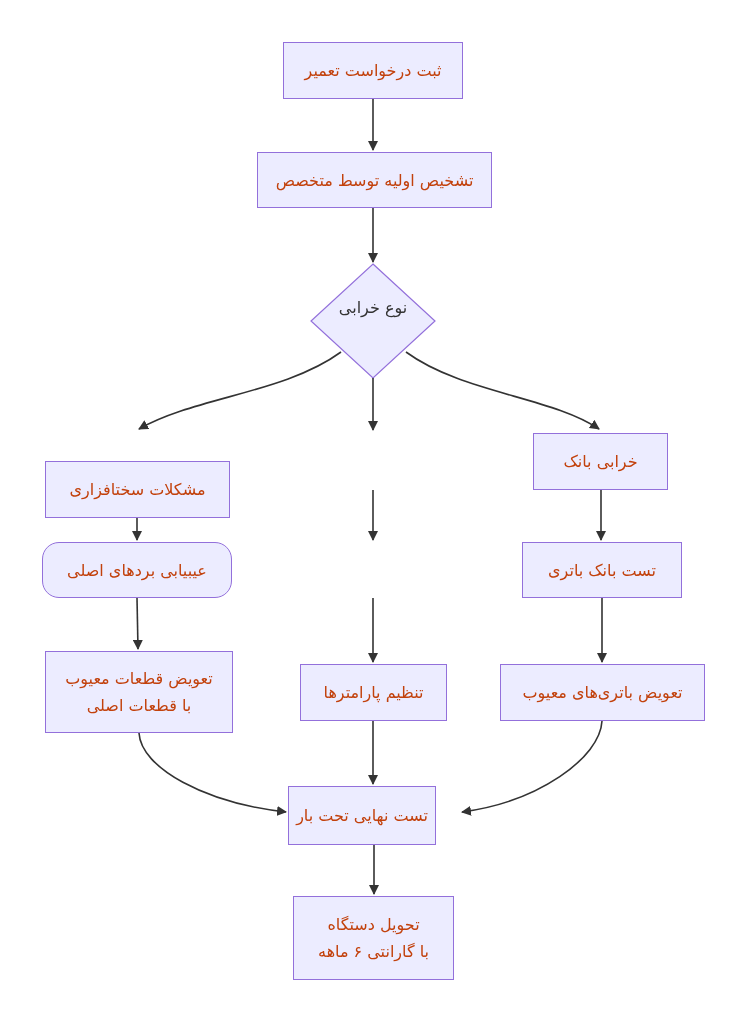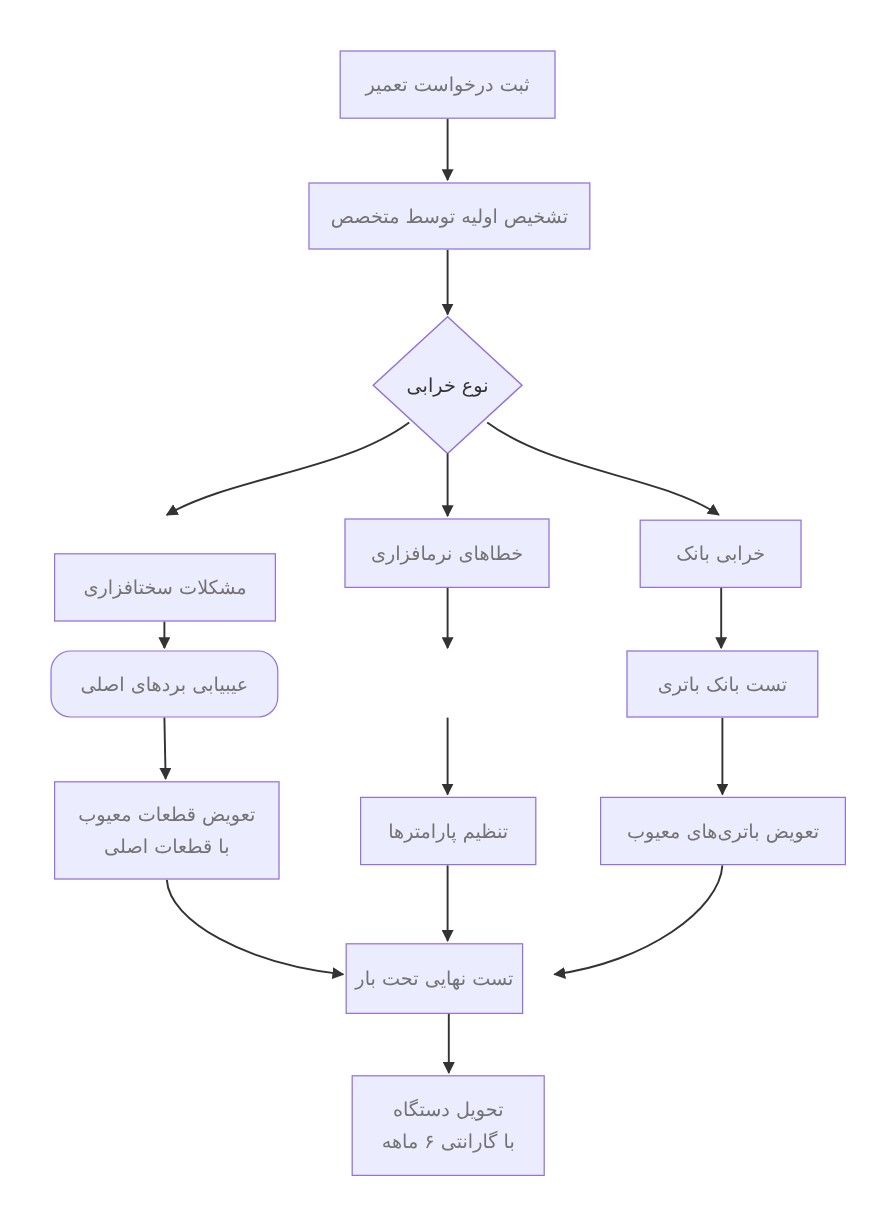--- a/index.html
+++ b/index.html
@@ -20,21 +20,21 @@
     left: 0;
     top: 0;
     width: 747px;
     height: 1024px;
   }
   .node {
     position: absolute;
     box-sizing: border-box;
     background: #ECECFF;
     border: 1px solid #9370DB;
-    color: #737373;
+    color: #c2410c;
     font-size: 16px;
     line-height: 27px;
     display: flex;
     flex-direction: column;
     align-items: center;
     justify-content: center;
     text-align: center;
     direction: rtl;
   }
   .decision-label {
@@ -45,21 +45,21 @@
     display: flex;
     align-items: center;
     justify-content: center;
     text-align: center;
     direction: rtl;
     background: transparent;
   }
   
   .n-start            { left: 283px; top:  42px; width: 180px; height: 57px; }
   .n-diagnosis        { left: 257px; top: 152px; width: 235px; height: 56px; }
-  .n-decision-label   { left: 311px; top: 264px; width: 124px; height: 114px; }
+  .n-decision-label   { left: 311px; top: 250px; width: 124px; height: 114px; }
   .n-hardware         { left:  45px; top: 433px; width: 185px; height: 57px; margin-top: 28px; }
   .n-software         { left: 287px; top: 432px; width: 171px; height: 58px; }
   .n-battery          { left: 533px; top: 433px; width: 135px; height: 57px; }
   .n-board            { left:  42px; top: 542px; width: 190px; height: 56px; border-radius: 17px; }
   .n-firmware         { left: 287px; top: 542px; width: 171px; height: 56px; }
   .n-batterytest      { left: 522px; top: 542px; width: 160px; height: 56px; }
   .n-replaceparts     { left:  45px; top: 651px; width: 188px; height: 82px; }
   .n-setparams        { left: 300px; top: 664px; width: 147px; height: 57px; }
   .n-replacebatteries { left: 500px; top: 664px; width: 205px; height: 57px; }
   .n-finaltest        { left: 288px; top: 786px; width: 148px; height: 59px; }
@@ -112,23 +112,20 @@
   </div>
 
   <div class="decision-label n-decision-label">
     <span>نوع خرابی</span>
   </div>
 
   <div class="node n-hardware">
     <span>مشکلات سختافزاری</span>
   </div>
 
-  <div class="node n-software">
-    <span>خطاهای نرمافزاری</span>
-  </div>
 
   <div class="node n-battery">
     <span>خرابی بانک</span>
   </div>
 
   <div class="node n-board">
     <span>عیبیابی بردهای اصلی</span>
   </div>
 
 

